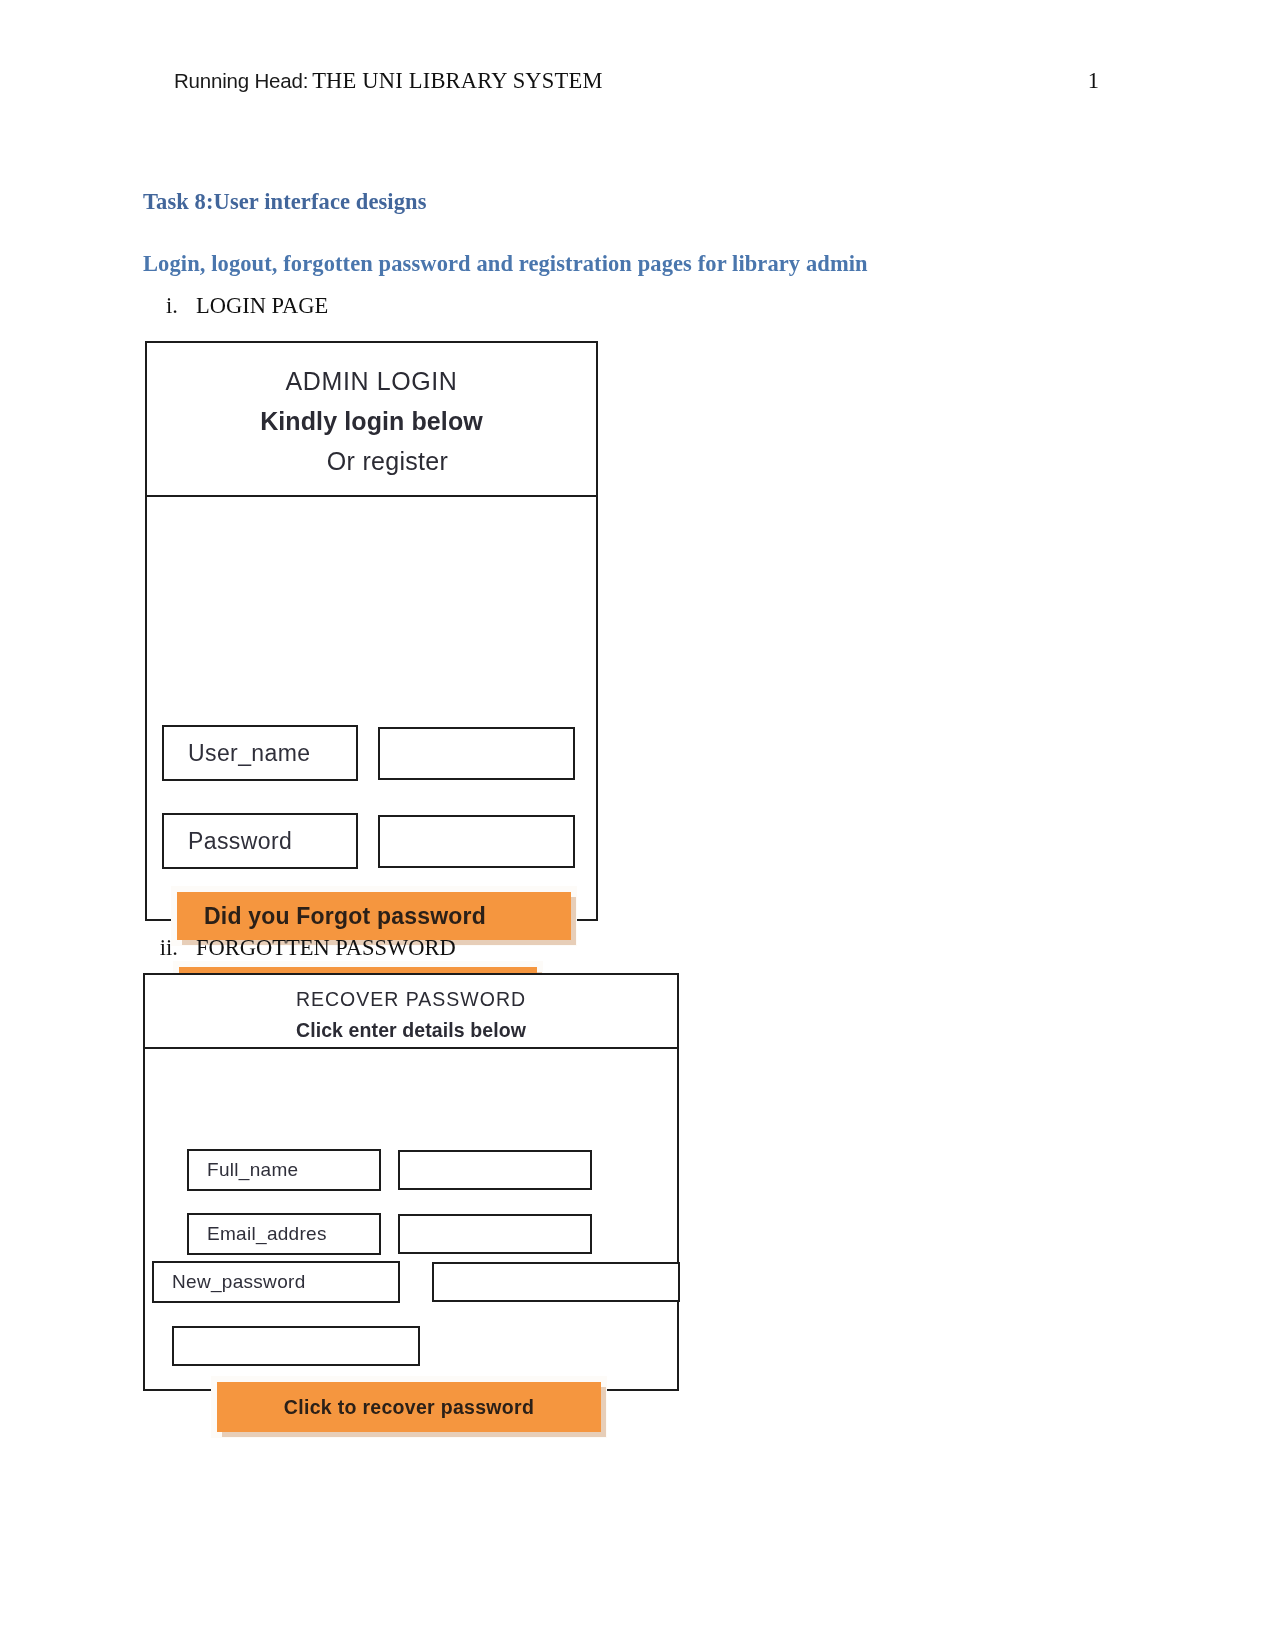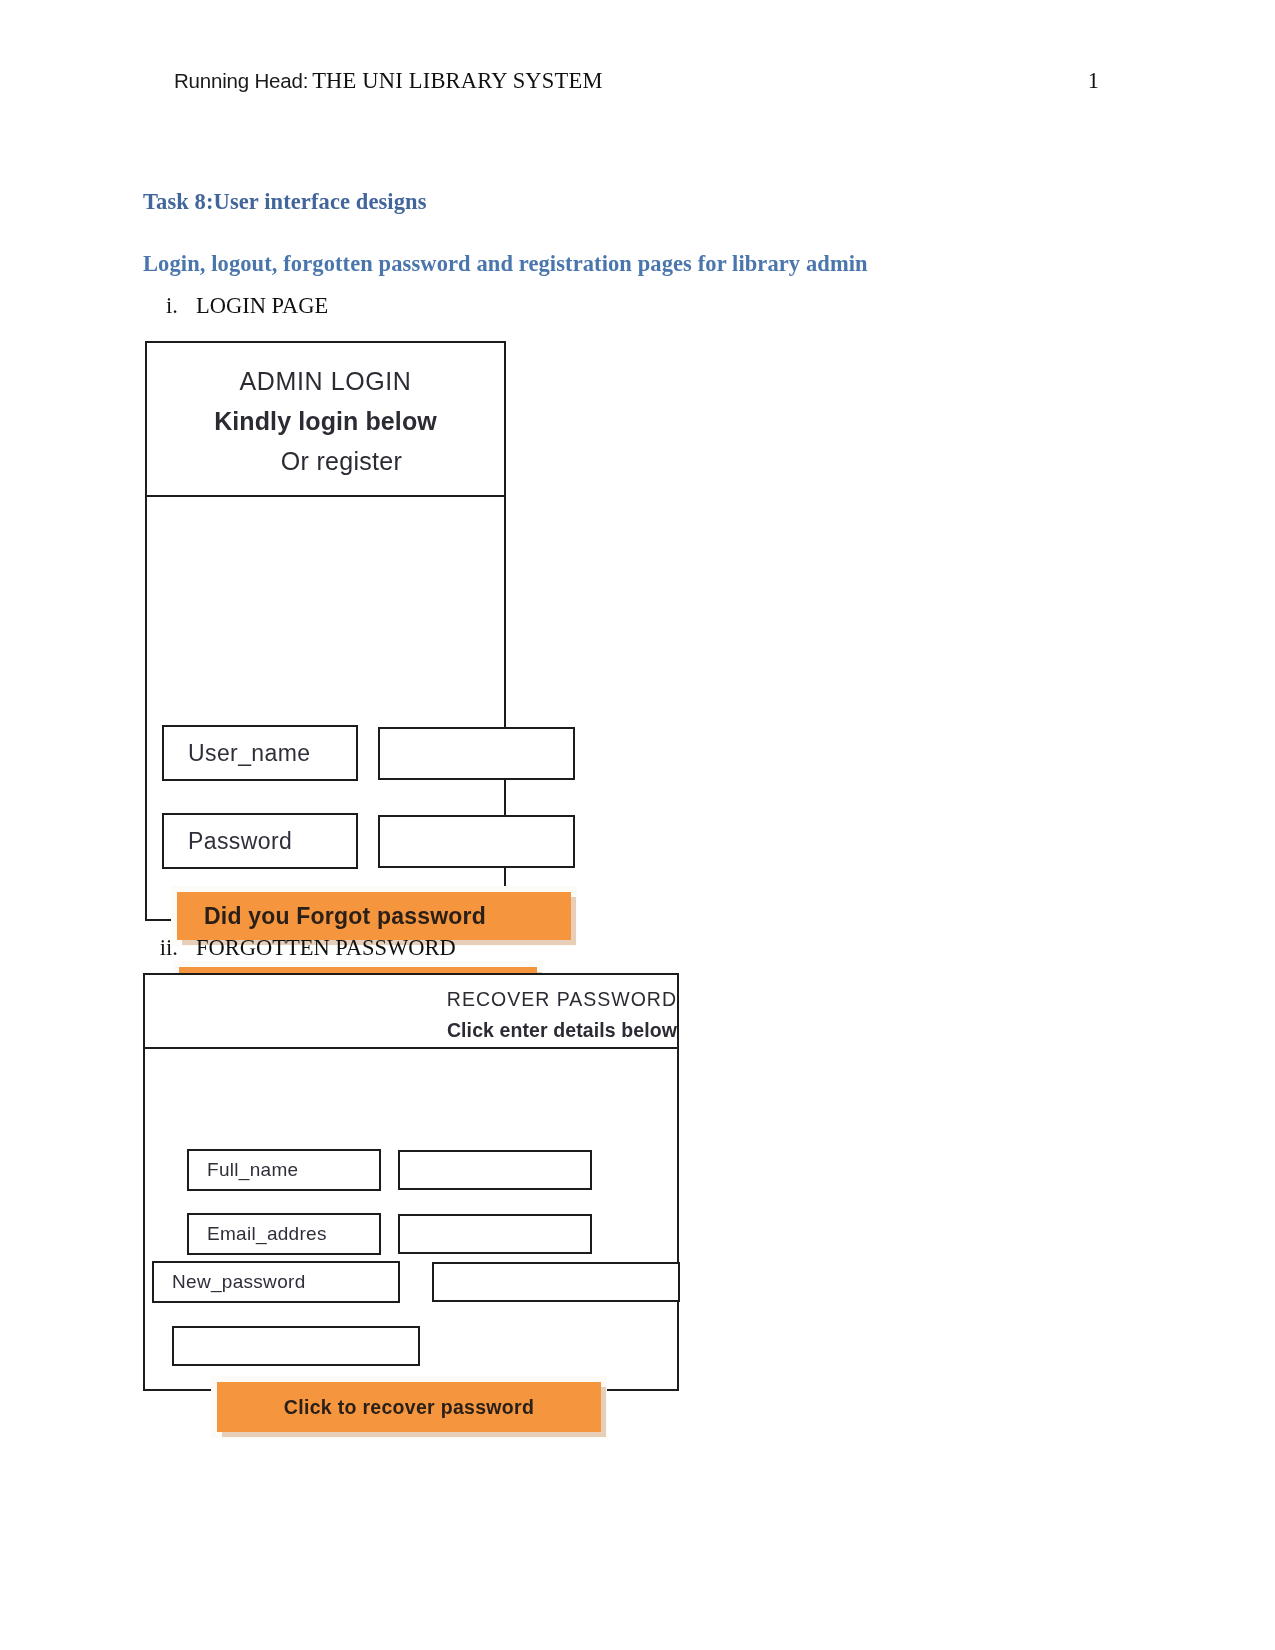--- a/index.html
+++ b/index.html
@@ -95,38 +95,37 @@
   #list-login   { left: 132px; top: 293px; }
   #list-forgot  { left: 132px; top: 935px; }
 
   
   .mock {
     position: absolute;
     background: #ffffff;
     border: 2px solid #1c1c1c;
     box-sizing: border-box;
   }
-  #mock-login  { left: 145px; top: 341px; width: 361px; height: 580px; }
+  #mock-login  { left: 145px; top: 341px; width: 453px; height: 580px; }
   #mock-recover{ left: 143px; top: 973px; width: 536px; height: 418px; }
 
   .mock-head {
     border-bottom: 2px solid #1c1c1c;
     text-align: center;
     font-family: "Liberation Sans", sans-serif;
     color: #2b2b34;
     box-sizing: border-box;
   }
   #login-head {
     height: 154px;
     padding-top: 18px;
   }
   #recover-head {
     height: 74px;
     padding-top: 9px;
-    text-align: right;
   }
   .mh-line1 {
     font-size: 25px;
     letter-spacing: 0.6px;
     line-height: 1.6;
   }
   .mh-line2 {
     font-size: 25px;
     font-weight: bold;
     letter-spacing: 0.1px;

